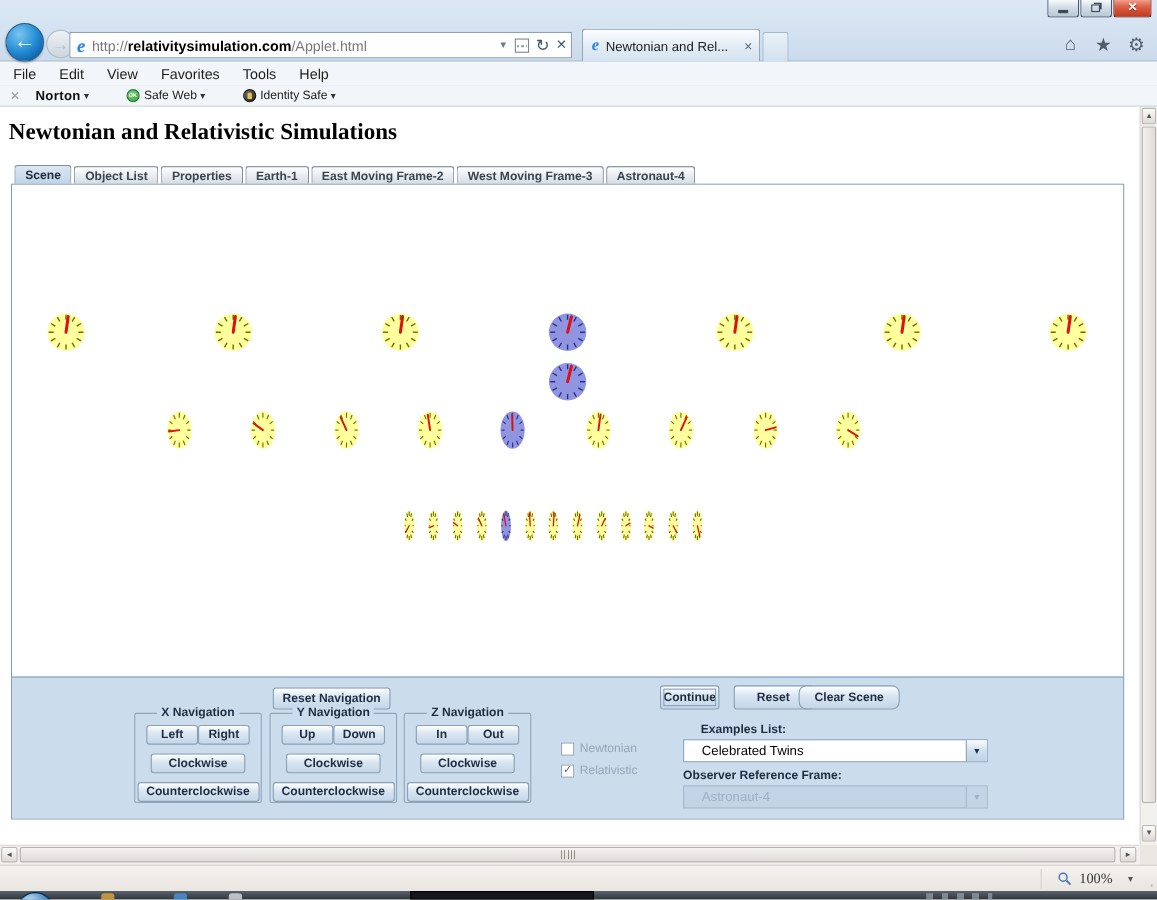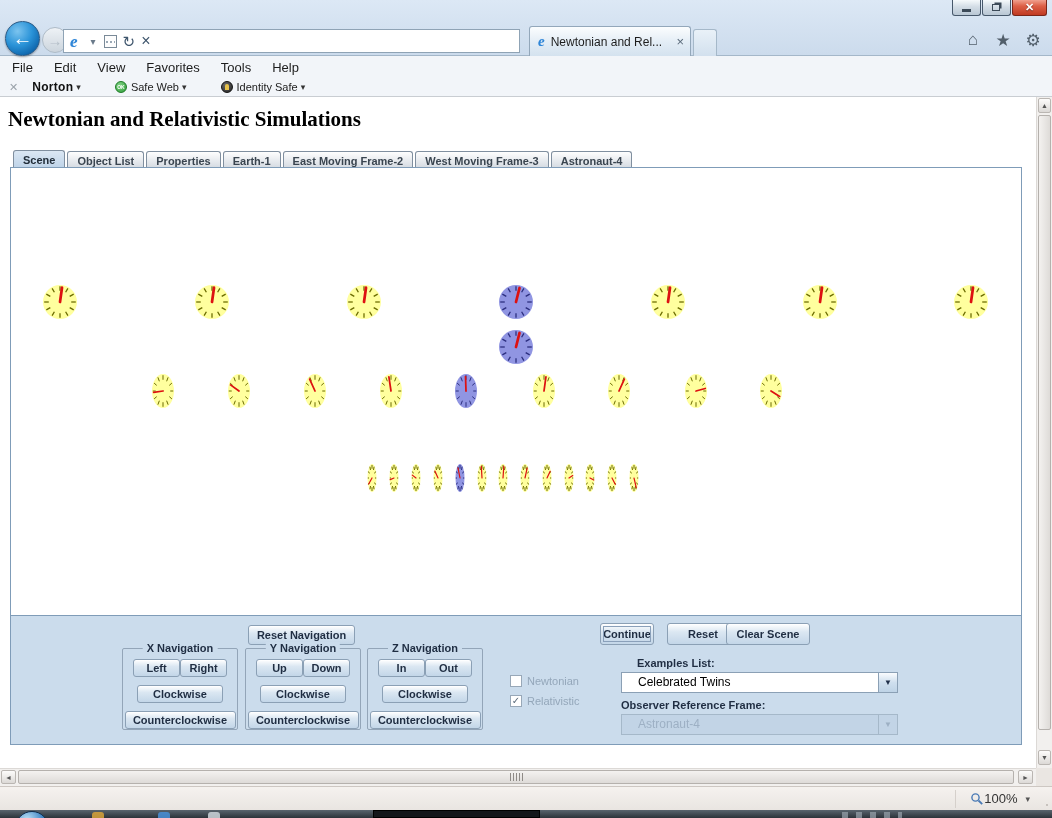--- a/index.html
+++ b/index.html
@@ -130,21 +130,21 @@
   .vthumb { position:absolute; left:1px; top:18px; width:13px; height:615px; background:linear-gradient(90deg,#f4f2f0,#dedbd8);
             border:1px solid #b5b1ad; border-radius:2px; }
   .hthumb { position:absolute; left:18px; top:1px; width:996px; height:14px; background:linear-gradient(#f4f2f0,#dedbd8);
             border:1px solid #b5b1ad; border-radius:2px; display:flex; align-items:center; justify-content:center; }
   .grip { width:13px; height:8px; background:repeating-linear-gradient(90deg,#8f8b87 0 1px,transparent 1px 3px); }
   .corner { position:absolute; left:1036px; top:768px; width:16px; height:18px; background:#eae6e2; }
 
   .statusbar { position:absolute; left:0; top:786px; width:1052px; height:24px;
                background:linear-gradient(#f5f2ef,#e9e5e1); border-top:1px solid #cdc7c2;
                display:flex; align-items:center; justify-content:flex-end; padding-right:22px; }
-  .zoomctl { display:flex; align-items:center; border-left:1px solid #d5d0cb; padding-left:14px; height:18px; }
+  .zoomctl { display:flex; align-items:center; gap:6px; border-left:1px solid #d5d0cb; padding-left:14px; height:18px;font-family:Liberation Serif, serif; }
   .zoom-text { font-size:13px; color:#333; }
   .zoom-caret { font-size:9px; color:#555; margin-left:8px; }
   .resize-grip { position:absolute; right:2px; bottom:2px; width:10px; height:10px;
                  background:radial-gradient(circle at 70% 70%, #b0aaa4 1px, transparent 1.4px); opacity:.6; }
 
   .taskbar { position:absolute; left:0; top:810px; width:1052px; height:8px;
              background:linear-gradient(#5a646e,#2c333a); overflow:hidden; }
   .orb { position:absolute; left:15px; top:1px; width:34px; height:34px; border-radius:50%;
          background:radial-gradient(circle at 35% 25%, #bfe3f7, #3f84c4 50%, #16406e); border:1px solid #0f2c4c; }
   .tb-dot { position:absolute; top:2px; width:12px; height:10px; border-radius:3px; opacity:.85; }
@@ -173,20 +173,21 @@
     <div class="navbar">
       <div class="backbtn">
           <span>←</span>
         </div>
       <div class="fwdbtn">
           <span>→</span>
         </div>
 
       <div class="addrbar">
         <span class="ie-e">e</span>
+        <span class="url"><span>http://</span><b>relativitysimulation.com</b><span>/Applet.html</span></span>
         <span class="addr-ic addr-caret">▾</span>
         <span class="compat"></span>
         <span class="addr-refresh">↻</span>
         <span class="addr-stop">×</span>
       </div>
 
       <div class="btab">
         <span class="ie-e">e</span>
         <span class="btab-title">Newtonian and Rel...</span>
         <span class="btab-close">×</span>
@@ -774,21 +775,21 @@
         </div>
         <div class="chk checked" style="left:499px; top:79px;">
           <span class="chk-box">
               <span class="mark">✓</span>
             </span>
           <span class="chk-label">Relativistic</span>
         </div>
 
         <div class="jbtn focus" style="left:589px; top:7px; width:54px; height:22px;">Continue</div>
         <div class="jbtn" style="left:656px; top:7px; width:72px; height:22px;">Reset</div>
-        <div class="jbtn" style="left:715px; top:7px; width:84px; height:22px;">Clear Scene</div>
+        <div class="jbtn" style="left:715px; top:7px; width:92px; height:22px;border-radius:7px;">Clear Scene</div>
 
         <div class="jlabel" style="left:610px; top:41px;padding-left:16px;">Examples List:</div>
         <div class="combo" style="left:610px; top:56px;">
           <span class="combo-val">Celebrated Twins</span>
           <span class="combo-btn">▼</span>
         </div>
         <div class="jlabel" style="left:610px; top:83px;">Observer Reference Frame:</div>
         <div class="combo disabled" style="left:610px; top:98px;">
           <span class="combo-val">Astronaut-4</span>
           <span class="combo-btn">▼</span>

